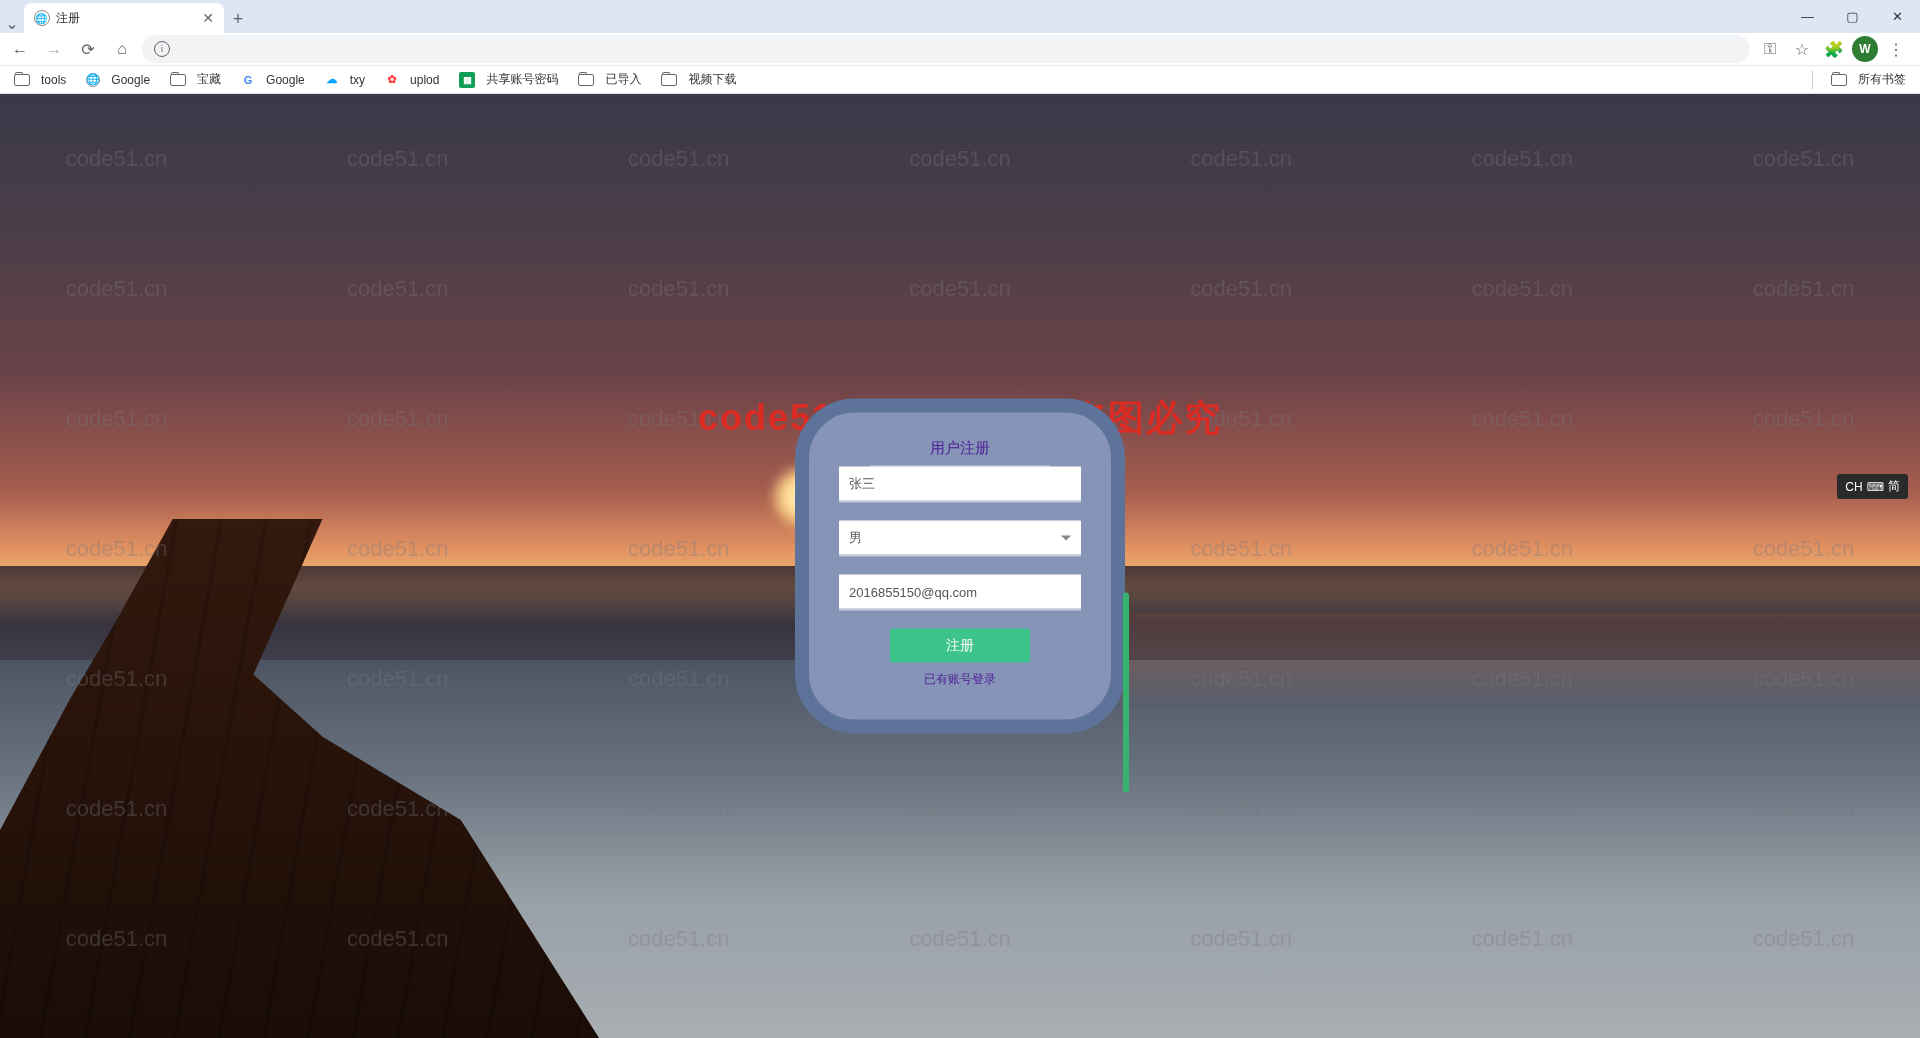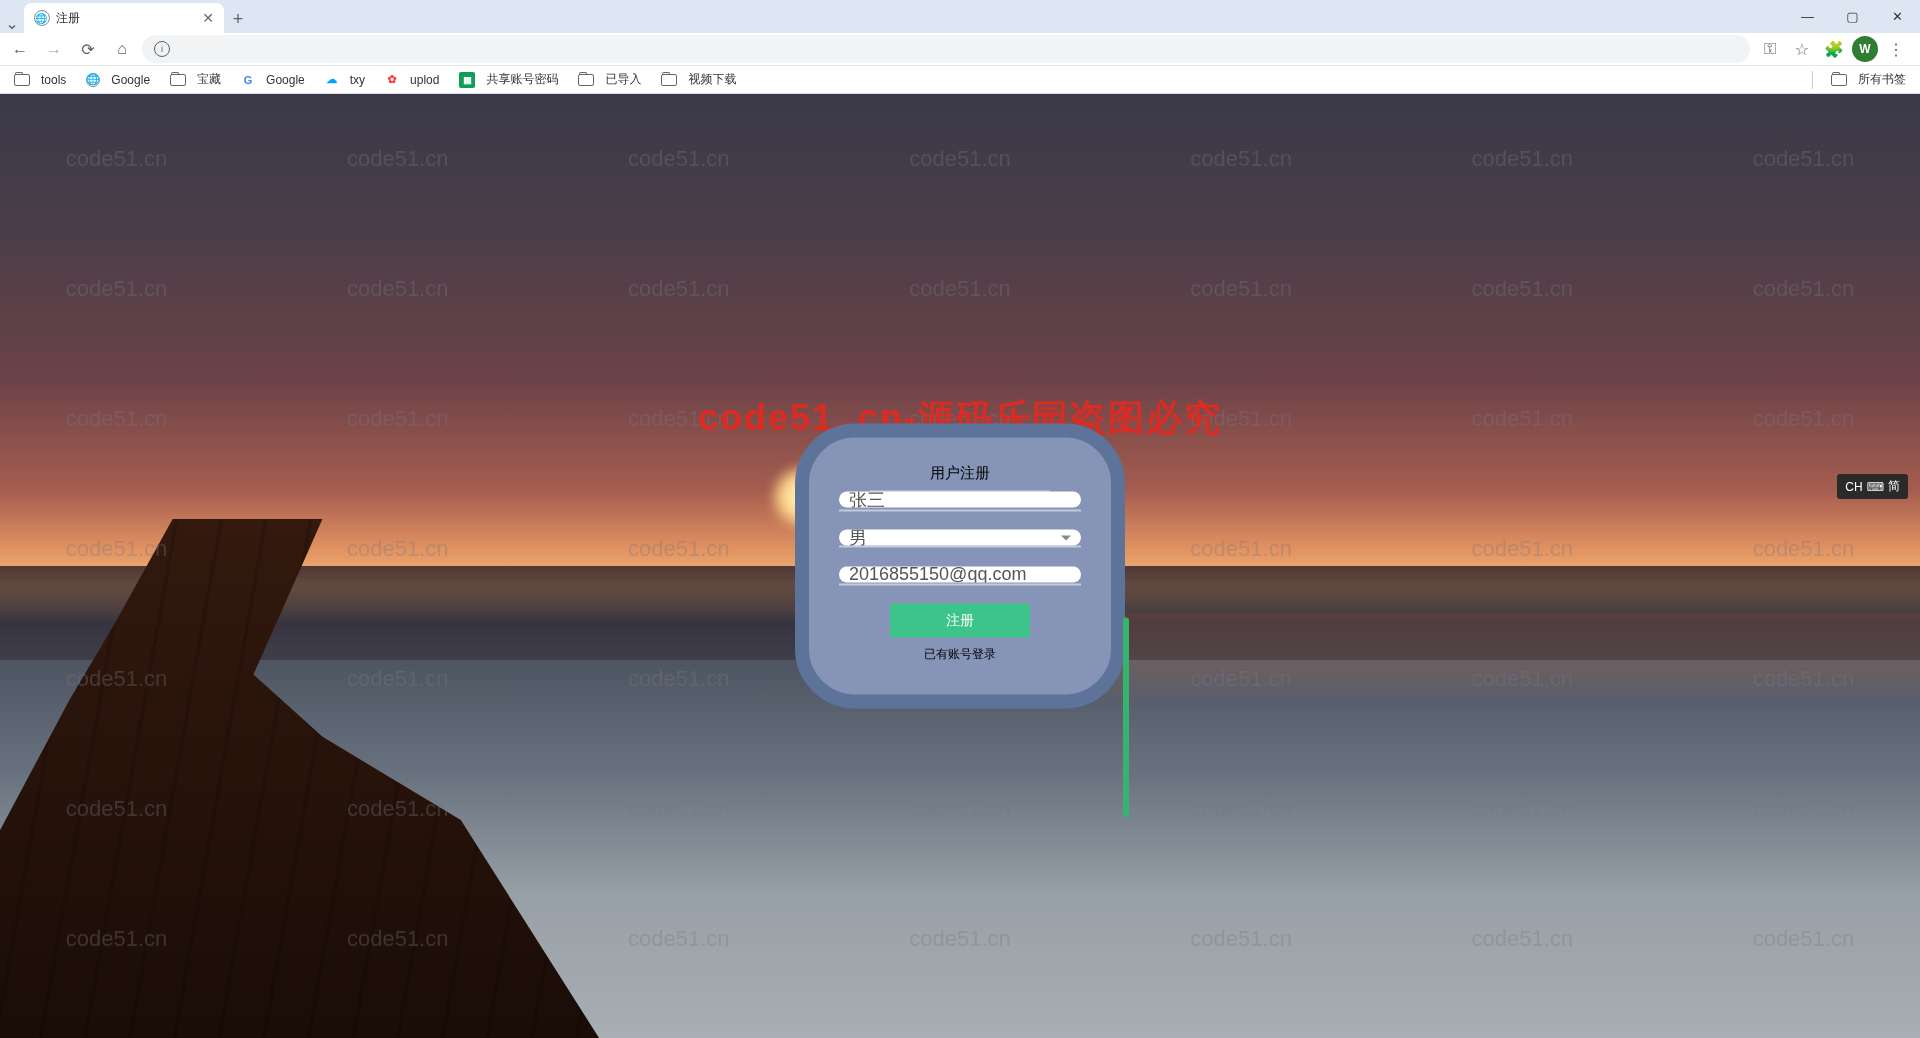--- a/index.html
+++ b/index.html
@@ -50,28 +50,28 @@
 }
 .reflection{ position:absolute; right:0; top:55%; height:10%; width:50%; background:linear-gradient(to bottom, rgba(200,120,80,0.5), rgba(80,90,110,0.3));}
 
 
 .wm { position:absolute; inset:0; color:rgba(120,120,130,0.35); font-size:22px; pointer-events:none;}
 .wm-row{ display:flex; justify-content:space-around; height:130px; align-items:center;gap:48px;}
 .wm-center { position:absolute; top:300px; width:100%; text-align:center; font-size:36px; font-weight:bold; color:rgba(230,40,30,0.9); letter-spacing:2px;}
 
 
 .card { position:absolute; left:50%; top:50%; transform:translate(-50%,-50%); width:330px; background:#8694b8; border:14px solid #5e7399; border-radius:60px; padding:26px 30px 32px; }
-.card h2 { color:#000000; text-align:center; font-size:15px; font-weight:normal; border-bottom:1px solid rgba(255,255,255,0.6); padding-bottom:8px; margin-bottom:0; width:180px; margin-left:auto; margin-right:auto;}
+.card h2 { color:#4c1d95; text-align:center; font-size:15px; font-weight:normal; border-bottom:1px solid rgba(255,255,255,0.6); padding-bottom:8px; margin-bottom:0; width:180px; margin-left:auto; margin-right:auto;}
 .field { position:relative; margin-bottom:18px; }
-.field input, .field .select { width:100%; height:16px; border:none; background:#fff; padding:0 10px; font-size:18px; color:#555; border-radius:9px; outline:none;}
+.field input, .field .select { width:100%; height:34px; border:none; background:#fff; padding:0 10px; font-size:13px; color:#555; border-radius:1px; outline:none;}
 .field .underline{ height:2px; background:#fff; opacity:0.5;}
 .field .select { display:flex; align-items:center; justify-content:space-between; cursor:pointer;}
 .field .select .arrow{ border-left:5px solid transparent; border-right:5px solid transparent; border-top:5px solid #888;}
 .btn-register { width:140px; height:34px; background:#3cc48b; color:#fff; border:none; border-radius:3px; font-size:14px; cursor:pointer; display:block; margin:14px auto 8px;}
-.login-link { text-align:center; font-size:12px; color:#000000; cursor:pointer; margin-top:6px;}
+.login-link { text-align:center; font-size:12px; color:#4c1d95; cursor:pointer; margin-top:6px;}
 .scroll-hint{ position:absolute; right:-18px; top:180px; width:6px; height:200px; background:#36b36d; border-radius:3px;}
 
 
 .ime { position:absolute; right:12px; top:380px; background:#2a2a2a; color:#fff; font-size:12px; padding:4px 8px; border-radius:3px; display:flex; align-items:center; gap:4px;}
 </style>
 </head>
 <body>
 
 <div class="browser-top">
   <div class="tab-chevron">⌄</div>

